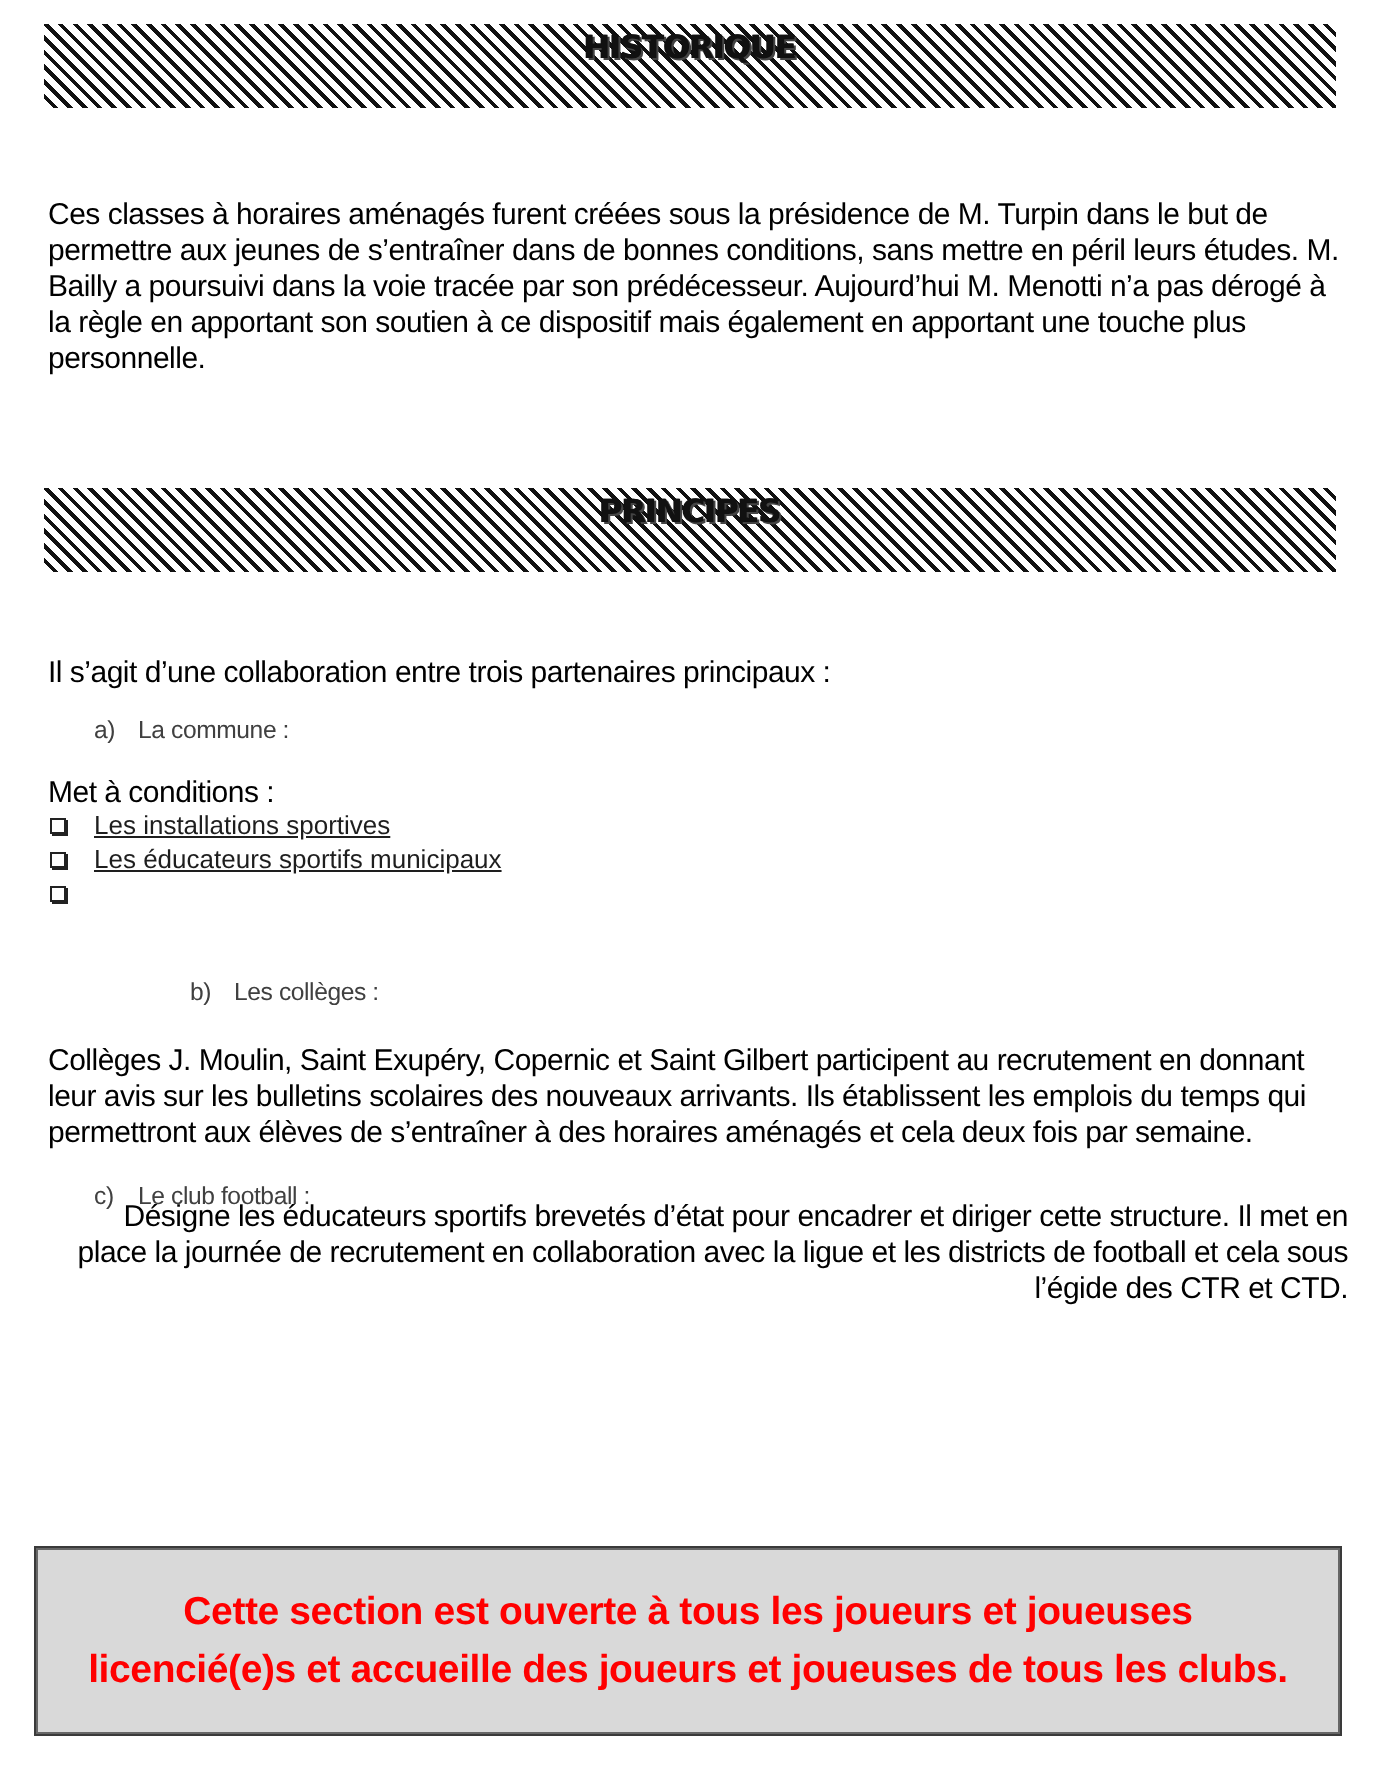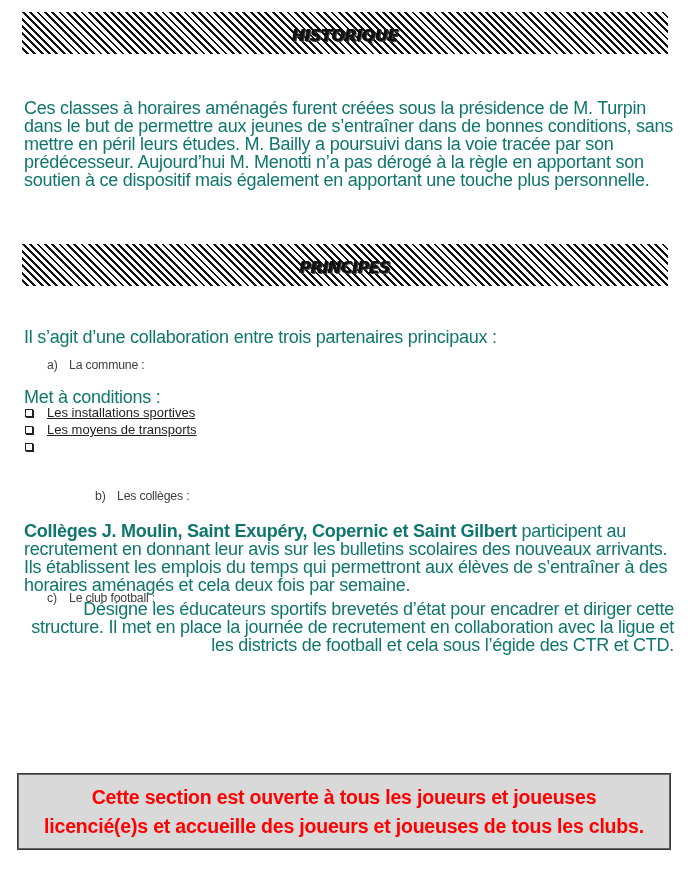--- a/index.html
+++ b/index.html
@@ -3,49 +3,49 @@
   <meta charset="utf-8">
   <style>
     html, body { margin: 0; padding: 0; }
     body {
       width: 700px; height: 889px; background: #ffffff; position: relative;
       font-family: "Liberation Sans", sans-serif; color: #1a1a1a; overflow: hidden;
     }
     .banner {
       position: absolute; left: 22px; width: 646px; height: 42px;
       background: repeating-linear-gradient(45deg, #ffffff 0px, #ffffff 3.2px, #111111 3.2px, #111111 5.2px);
-      display: flex; align-items: center; justify-content: center; font-style: italic;
+      display: flex; align-items: flex-start; justify-content: center;
     }
     .banner-title {
       font-family: "DejaVu Sans", sans-serif; font-weight: bold; font-size: 16px;
       letter-spacing: -0.5px; color: #111;
       text-shadow: 1px 1px 0 #444, -0.5px 0 0 #111;
       position: relative; top: 2px;
     }
     #banner-historique { top: 12px; }
     #banner-principes { top: 244px; }
     .para {
       position: absolute; left: 24px; width: 650px;
-      font-size: 18px; line-height: 18px; letter-spacing: -0.25px; color: #0f766e;
+      font-size: 15px; line-height: 18px; letter-spacing: -0.25px; color: #000000;
     }
-    .para b { font-weight: bold; }
+    .para b { font-weight: normal; }
     .sub-heading {
       position: absolute; left: 47px; font-size: 12.3px; letter-spacing: -0.2px; color: #404040;
     }
     .sub-heading .letter { display: inline-block; width: 22px; }
     .list { position: absolute; left: 24px; top: 404px; margin: 0; padding: 0; list-style: none; }
     .list li {
       height: 17px; line-height: 17px; font-size: 13px; color: #1e1e1e; display: flex; align-items: center; text-decoration: underline;
     }
     .checkbox {
       display: inline-block; width: 6px; height: 6px; border: 1.3px solid #222;
       box-shadow: 1px 1px 0 #222; margin-right: 14px; margin-left: 1px;
     }
     .notice {
-      position: absolute; left: 17px; top: 773px; width: 654px; height: 77px;
+      position: absolute; left: 17px; top: 773px; width: 654px; height: 95px;
       background: #d9d9d9; border: 1px solid #3a3a3a; box-shadow: 0 0 0 1px #666 inset;
       display: flex; align-items: center; justify-content: flex-start; text-align: center;
       box-sizing: border-box;
     }
     .notice-text {
       color: #ff0000; font-weight: bold; font-size: 19.5px; line-height: 29px;
       letter-spacing: -0.2px; padding: 0 20px;
     }
   </style>
 </head>
@@ -69,21 +69,21 @@
 
 <div class="para" style="top:388px;">Met à conditions :</div>
 
 <ul class="list">
   <li>
       <span class="checkbox"></span>
       <span>Les installations sportives</span>
     </li>
   <li>
       <span class="checkbox"></span>
-      <span>Les moyens de transports</span>
+      <span>Les éducateurs sportifs municipaux</span>
     </li>
   <li>
       <span class="checkbox"></span>
     </li>
 </ul>
 
 <div class="sub-heading" style="top:489px;padding-left:48px;">
   <span class="letter">b)</span><span>Les collèges :</span>
 </div>
 

